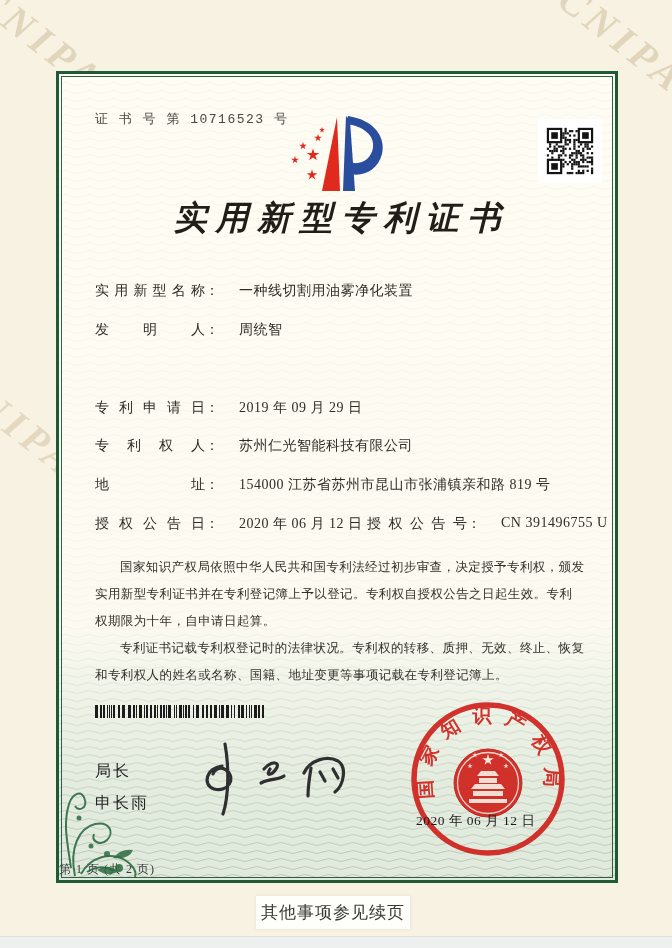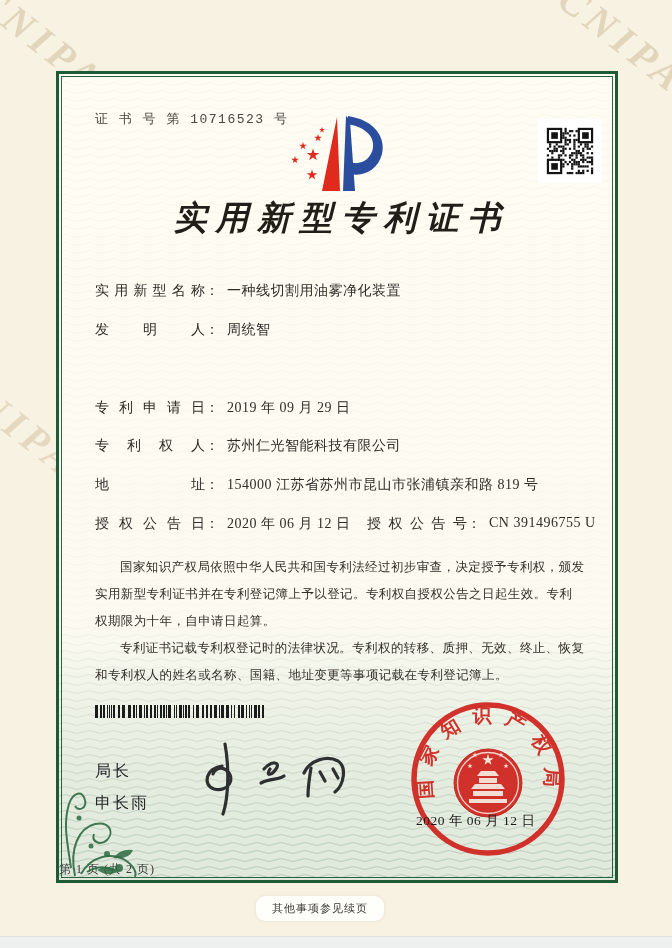--- a/index.html
+++ b/index.html
@@ -39,21 +39,21 @@
   .logo{position:absolute;left:228px;top:30px;}
   .qr{position:absolute;left:479px;top:45px;background:#fff;}
   .title{
     position:absolute;left:0;top:122px;width:100%;text-align:center;
     font-size:33px;font-weight:bold;color:#211d18;letter-spacing:9px;text-indent:9px;font-style:italic;
   }
 
   .frow{position:absolute;left:36px;width:505px;height:20px;font-size:14px;color:#302d29;}
   .flabel{display:inline-block;width:110px;text-align:justify;text-align-last:justify;vertical-align:top;}
   .fcolon{display:inline-block;vertical-align:top;}
-  .fval{display:inline-block;margin-left:8px;vertical-align:top;letter-spacing:.5px;white-space:nowrap;}
+  .fval{display:inline-block;margin-left:20px;vertical-align:top;letter-spacing:.5px;white-space:nowrap;}
   .fgroup2{position:absolute;left:272px;top:0;white-space:nowrap;}
   .flabel2{display:inline-block;width:100px;text-align:justify;text-align-last:justify;vertical-align:top;}
 
   .paras{position:absolute;left:36px;top:480px;width:490px;font-size:12.5px;line-height:27px;color:#33302b;}
   .paras p{margin:0;text-indent:2em;letter-spacing:.4px;}
 
   .barcode{position:absolute;left:36px;top:631px;}
 
   .signer{position:absolute;left:36px;top:681px;font-family:Liberation Serif, serif;
     font-size:16px;color:#26262a;line-height:32px;letter-spacing:2px;}
@@ -61,23 +61,22 @@
 
   .seal{position:absolute;left:340px;top:617px;opacity:.93;}
   .seal-date{position:absolute;left:357px;top:738px;z-index:6;font-size:13.5px;color:#1c1c1c;letter-spacing:.5px;white-space:nowrap;}
 
   .page-num{position:absolute;left:0;top:787px;width:100%;text-align:left;font-size:12px;color:#3a3a3a;letter-spacing:1px;}
 
   .ornament{position:absolute;left:2px;bottom:2px;z-index:3;}
 
   .cont-note{
     position:absolute;left:256px;top:896px;background:#fefefb;
-    padding:5px 16px;font-size:11px;color:#3b3832;letter-spacing:1px;
+    padding:5px 5px;font-size:17px;color:#3b3832;letter-spacing:1px;
     box-shadow:0 0 3px rgba(120,110,80,.15);
-    border-radius:9px;
   }
   .bottom-strip{position:absolute;left:0;bottom:0;width:100%;height:11px;background:#edf0ee;border-top:1px solid #dde2dc;}
 </style>
 </head>
 <body>
 
 <span class="wm o50" style="left:-34px;top:16px">CNIPA</span>
 <span class="wm o50" style="left:548px;top:16px">CNIPA</span>
 <span class="wm o45" style="left:-60px;top:400px">CNIPA</span>
 <span class="wm o20" style="left:140px;top:118px">CNIPA</span>

